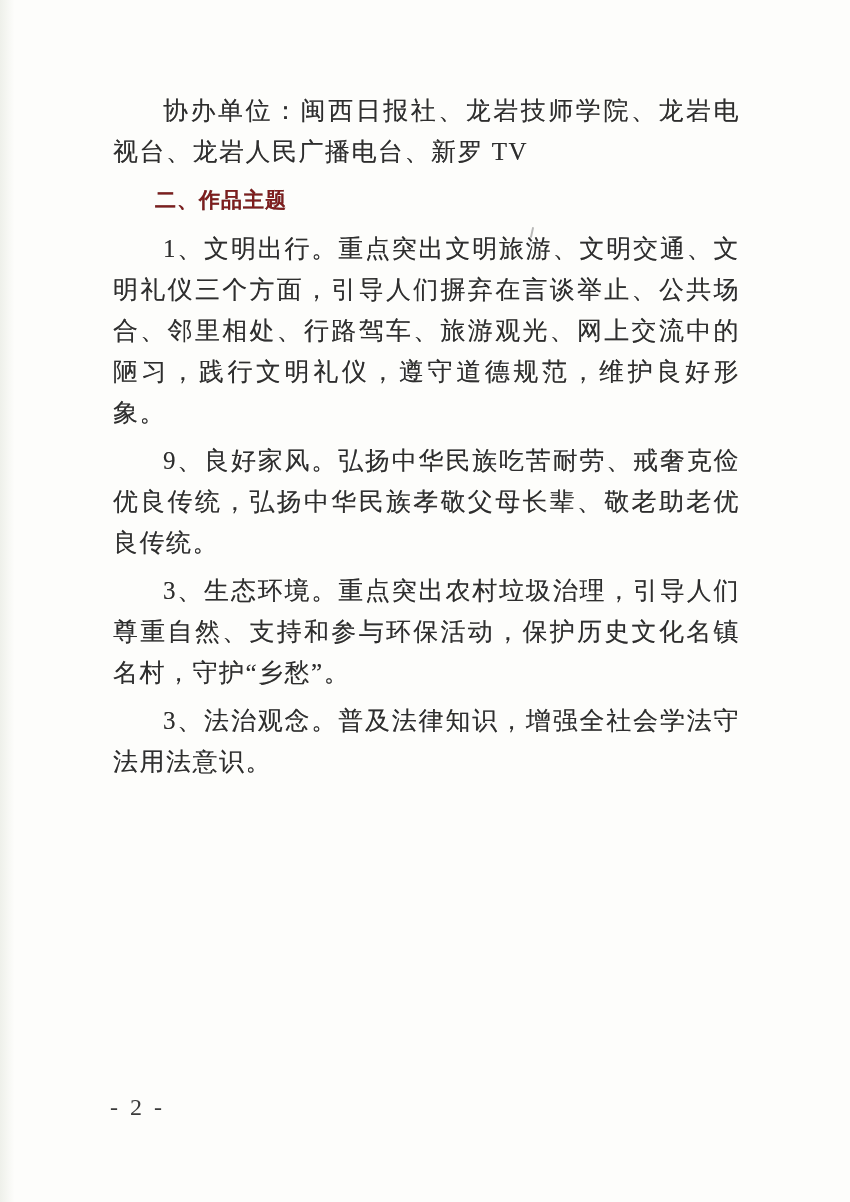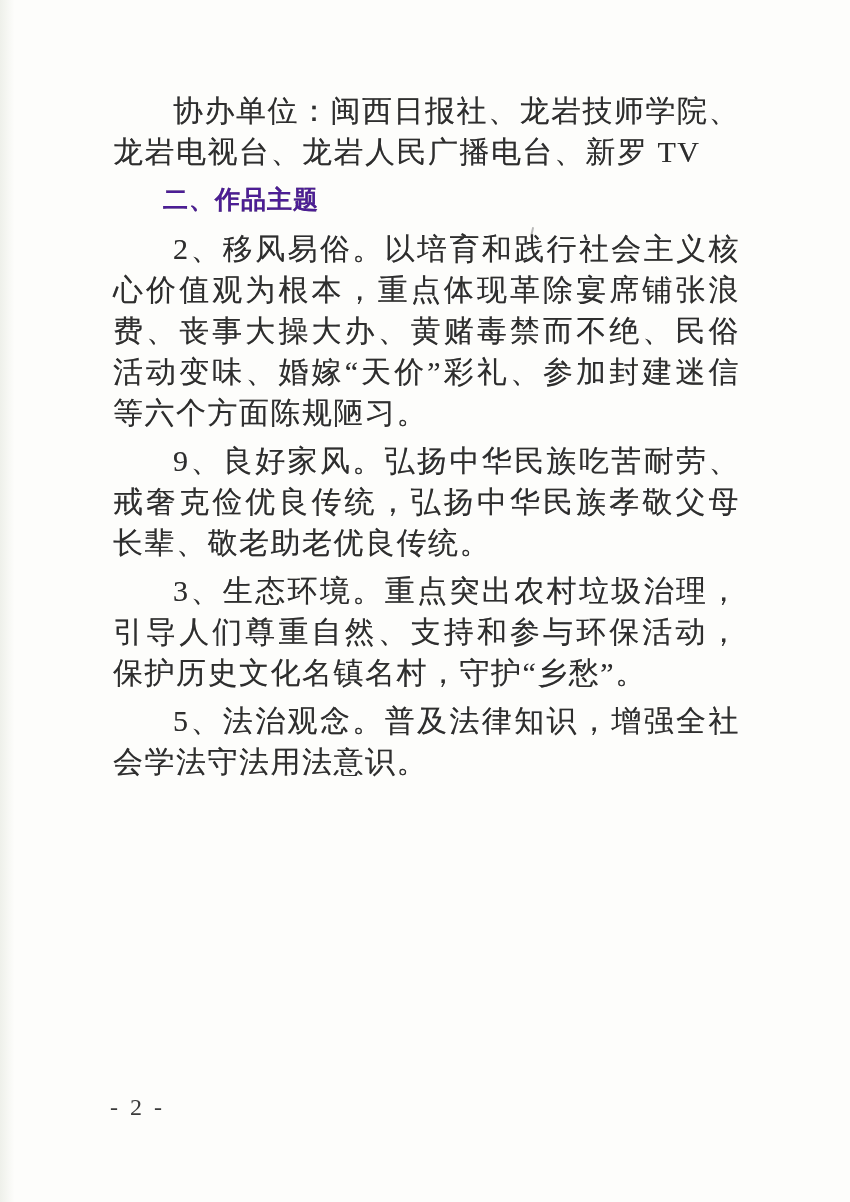--- a/index.html
+++ b/index.html
@@ -24,39 +24,39 @@
   }
   .page-body {
     position: absolute;
     left: 113px;
     top: 90px;
     width: 627px;
     color: #2d2d2d;
   }
   .para {
     font-family: "Liberation Serif", "DejaVu Serif", serif;
-    font-size: 30px;
+    font-size: 25px;
     line-height: 41px;
     letter-spacing: 1.5px;
     text-align: justify;
     text-justify: inter-character;
     text-indent: 2em;
     margin: 0 0 7px 0;
     color: #2e2e2e;
     text-shadow: 0 0 0.5px rgba(40,40,40,0.45);
   }
   .heading {
     font-family: "Liberation Sans", "DejaVu Sans", sans-serif;
     font-weight: 700;
-    font-size: 25px;
+    font-size: 21px;
     line-height: 41px;
     letter-spacing: 1px;
     text-indent: 2em;
     margin: 7px 0 8px 0;
-    color: #4c1d95;
+    color: #7f1d1d;
     text-shadow: 0 0 0.5px rgba(20,20,20,0.5);
   }
   .page-footer {
     position: absolute;
     left: 110px;
     top: 1094px;
     font-family: "Liberation Serif", "DejaVu Serif", serif;
     font-size: 24px;
     letter-spacing: 3px;
     color: #3a3a3a;
@@ -76,19 +76,19 @@
 </style>
 </head>
 <body>
 
 <div class="scan-edge"></div>
 <div class="scan-artifact"></div>
 
 <div class="page-body">
   <p class="para">协办单位：闽西日报社、龙岩技师学院、龙岩电视台、龙岩人民广播电台、新罗 TV</p>
   <p class="heading">二、作品主题</p>
-  <p class="para">2、移风易俗。以培育和践行社会主义核心价值观为根本，重点体现革除宴席铺张浪费、丧事大操大办、黄赌毒禁而不绝、民俗活动变味、婚嫁“天价”彩礼、参加封建迷信等六个方面陈规陋习。</p>
+  <p class="para">1、文明出行。重点突出文明旅游、文明交通、文明礼仪三个方面，引导人们摒弃在言谈举止、公共场合、邻里相处、行路驾车、旅游观光、网上交流中的陋习，践行文明礼仪，遵守道德规范，维护良好形象。</p>
   <p class="para">9、良好家风。弘扬中华民族吃苦耐劳、戒奢克俭优良传统，弘扬中华民族孝敬父母长辈、敬老助老优良传统。</p>
   <p class="para">3、生态环境。重点突出农村垃圾治理，引导人们尊重自然、支持和参与环保活动，保护历史文化名镇名村，守护“乡愁”。</p>
-  <p class="para">5、法治观念。普及法律知识，增强全社会学法守法用法意识。</p>
+  <p class="para">3、法治观念。普及法律知识，增强全社会学法守法用法意识。</p>
 </div>
 
 <div class="page-footer">- 2 -</div>
 
 </body></html>

